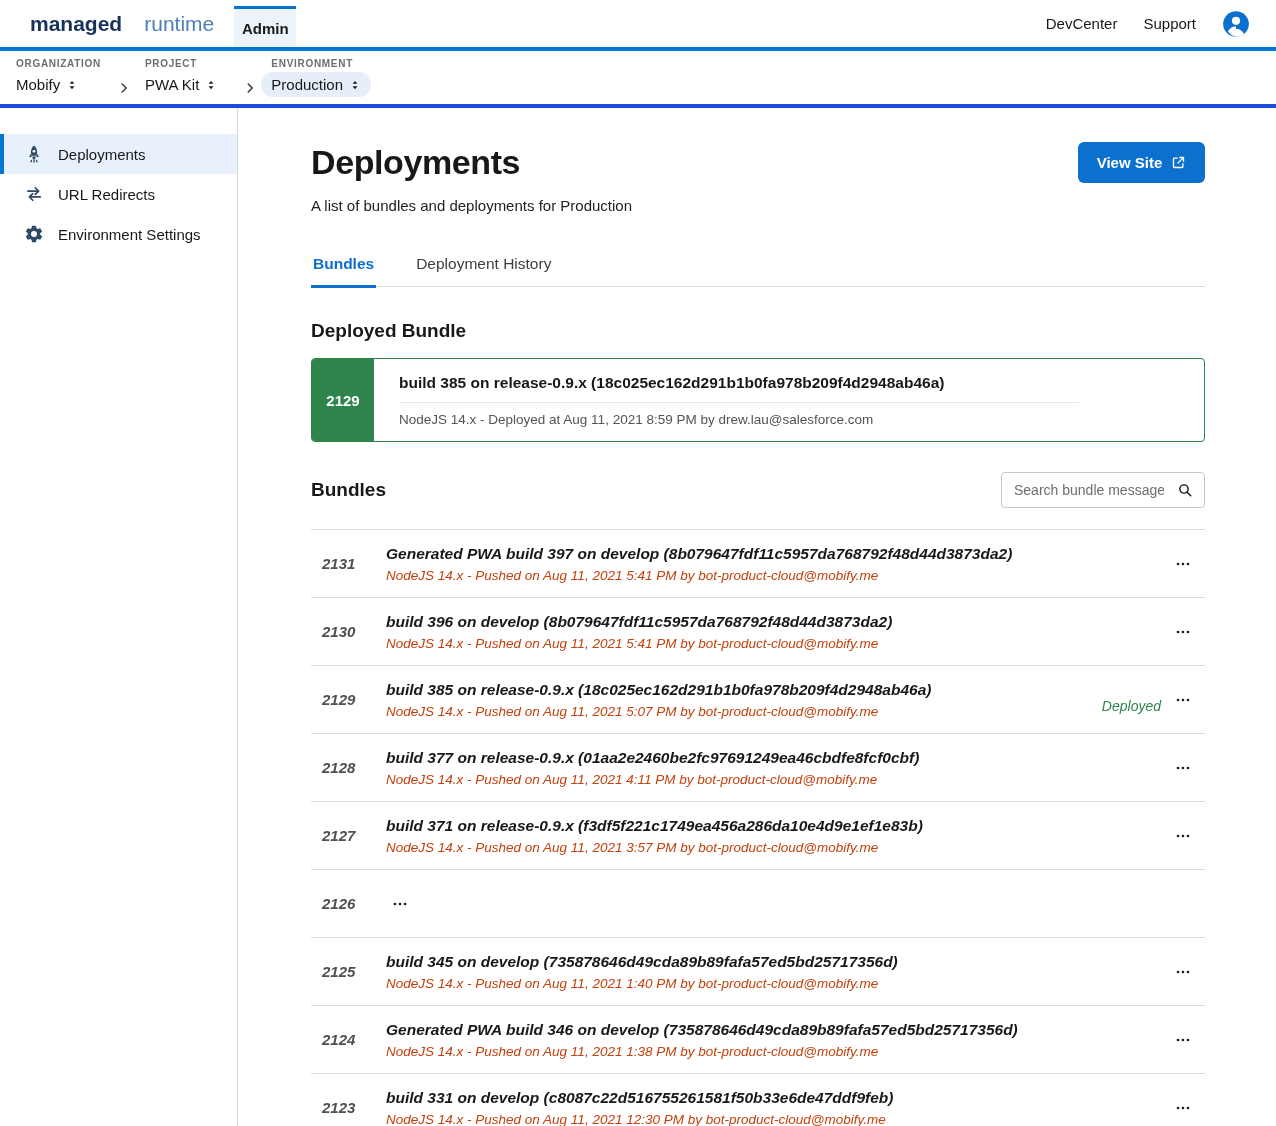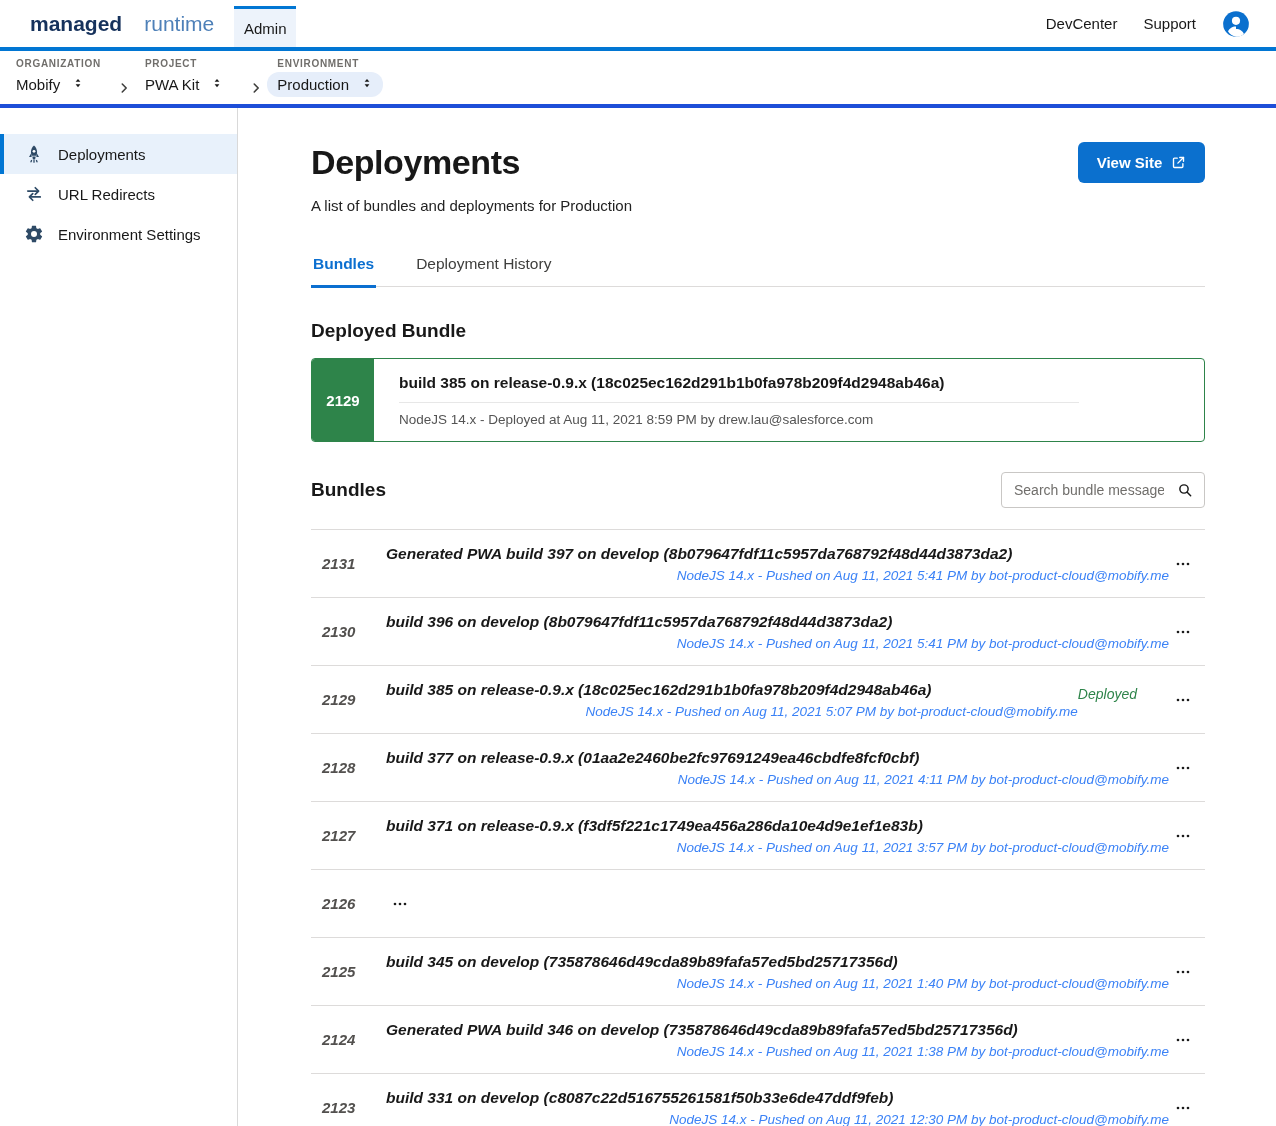--- a/index.html
+++ b/index.html
@@ -8,31 +8,31 @@
 
   
   .app-header { display: flex; align-items: stretch; height: 51px;
     border-bottom: 4px solid #0176d3; background: #fff; }
   .logo { display: flex; align-items: center; margin-left: 30px; font-size: 21px; white-space: nowrap; }
   .logo .lg1 { font-weight: 700; color: #16325c; }
   .logo .lg2 { font-weight: 400; color: #4e80b8; margin-left: 22px; }
   .admin-tab { margin-left: 20px; margin-top: 6px; width: 62px;
     background: #edf3fb; border-top: 3px solid #0176d3;
     display: flex; align-items: center; justify-content: center;
-    font-size: 15px; font-weight: 400; cursor: pointer; }
+    font-size: 15px; font-weight: 700; cursor: pointer; }
   .header-right { margin-left: auto; display: flex; align-items: center; gap: 26px; margin-right: 26px; }
   .header-link { font-size: 15px; color: #181818; cursor: pointer; }
   .avatar { width: 28px; height: 28px; display: flex; cursor: pointer; }
 
   
   .context-bar { display: flex; align-items: center; height: 57px;
     border-bottom: 4px solid #1d4ed8; padding-left: 16px; }
   .ctx-group { display: flex; flex-direction: column; }
   .ctx-label { font-size: 10px; font-weight: 700; letter-spacing: .7px; color: #706e6b; margin-bottom: 3px; }
-  .ctx-value { display: flex; gap: 12px; font-size: 15px; font-weight: 500;
+  .ctx-value { display: flex; align-items: center; gap: 6px; font-size: 15px; font-weight: 500;
     padding: 4px 10px; margin-left: -10px; border-radius: 3px; cursor: pointer; background: transparent; border: none;
     font-family: inherit; color: #181818; }
   .ctx-value.highlight { background: #e6eefa; border-radius: 12px; }
   .ctx-sep { color: #3e3e3c; margin: 20px 14px 0 16px; display: flex; }
 
   
   .layout { display: flex; height: 1018px; }
   .sidebar { width: 238px; border-right: 1px solid #d9d9d9; padding-top: 26px; flex-shrink: 0; }
   .nav-item { height: 40px; display: flex; align-items: center; gap: 14px;
     padding-left: 20px; border-left: 4px solid transparent;
@@ -74,22 +74,22 @@
     padding: 0 40px 0 12px; font-size: 14px; font-family: inherit; color: #181818; outline: none; }
   .search-input::placeholder { color: #706e6b; }
   .search-icon { position: absolute; right: 12px; top: 10px; width: 16px; height: 16px; color: #181818; cursor: pointer; }
 
   
   .bundle-list { margin-top: 21px; }
   .bundle-row { display: flex; align-items: center; border-top: 1px solid #dddbda; padding: 14px 0; min-height: 68px; font-style: italic; }
   .b-id { width: 75px; padding-left: 11px; font-size: 15px; font-weight: 700; color: #52504e; flex-shrink: 0; }
   .b-main { flex: 1; min-width: 0; }
   .b-title { font-size: 15.5px; font-weight: 700; margin-bottom: 5px; }
-  .b-meta { font-size: 13.5px; color: #3b82f6; text-align: right; }
-  .b-right { display: flex; align-items: flex-start; gap: 32px; padding-right: 8px; }
+  .b-meta { font-size: 13.5px; color: #c2410c; }
+  .b-right { display: flex; align-items: flex-end; gap: 8px; padding-right: 8px; }
   .badge { font-size: 14px; color: #2e844a; }
   .more-btn { background: none; border: none; cursor: pointer; width: 28px; height: 28px;
     display: flex; align-items: center; justify-content: center; color: #1b1b1b; padding: 0; }
   .more-btn svg { width: 20px; height: 20px; }
 </style>
 </head>
 <body>
 
 <div class="app-header">
   <div class="logo">

